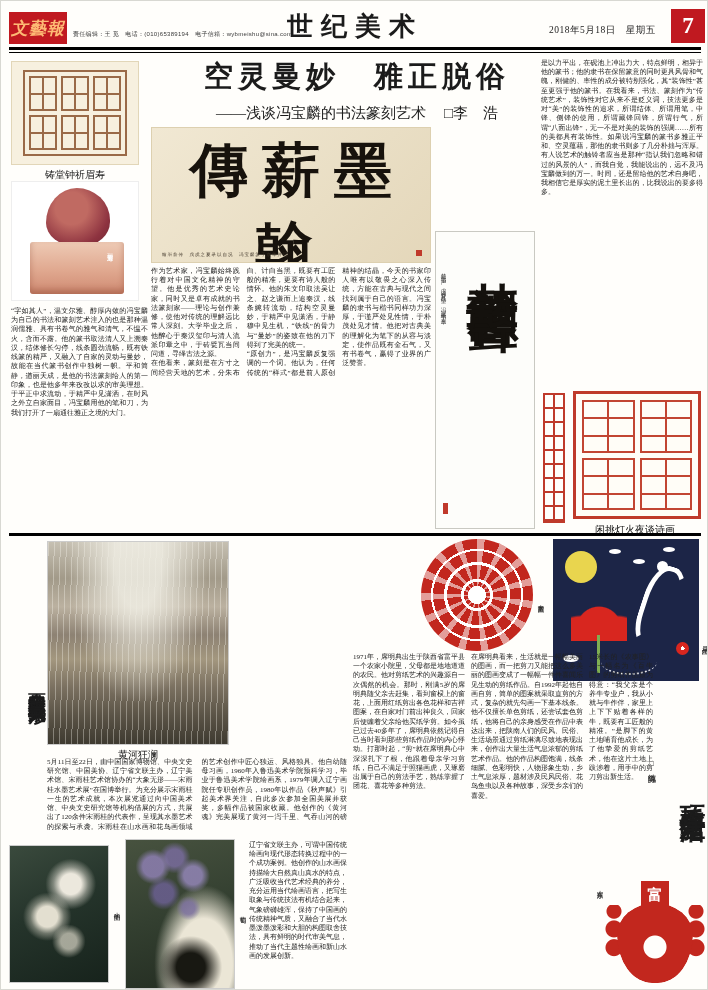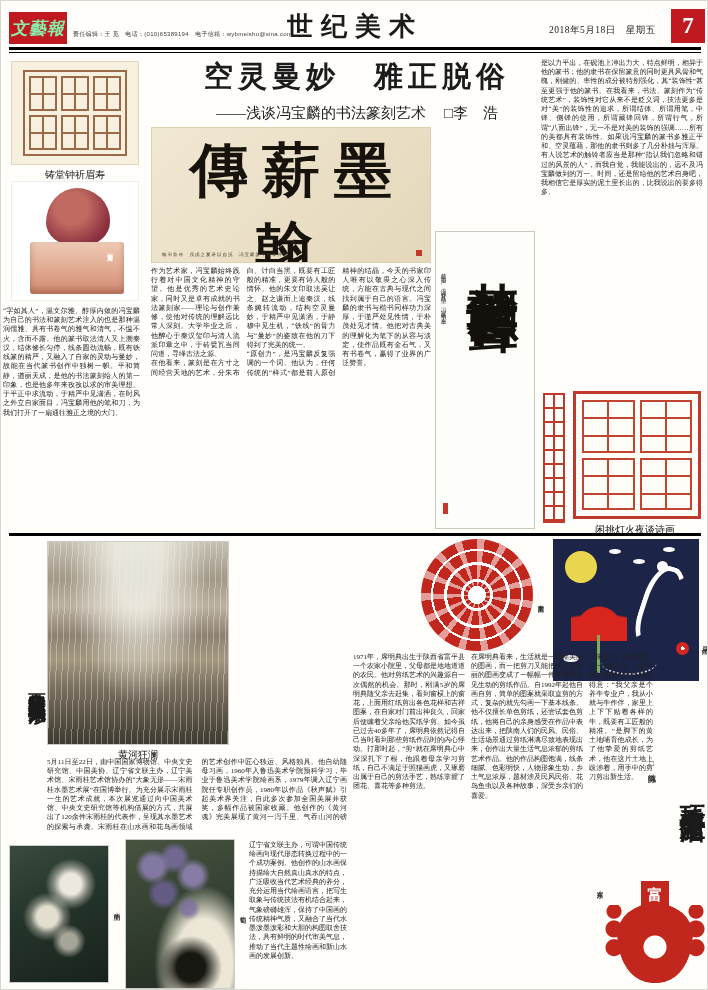--- a/index.html
+++ b/index.html
@@ -13,21 +13,21 @@
   .v { writing-mode:vertical-rl; }
   .body-text {
     font-size:7px; line-height:1.32; text-align:justify; color:#222;
     overflow:hidden; white-space:pre-line; font-family:"Liberation Serif", serif;
   }
   .caption { font-size:10px; color:#111; text-align:center; overflow:hidden; }
   .vcap { font-size:6.5px; color:#222; letter-spacing:1px; overflow:hidden; }
 
   
   .hdr-logo { left:8px; top:11px; width:58px; height:32px; background:#c01920;
-    color:#86efac; font-weight:bold; font-size:17px; letter-spacing:1px;
+    color:#fdba74; font-weight:bold; font-size:17px; letter-spacing:1px;
     display:flex; align-items:center; justify-content:center; font-style:italic; }
   .hdr-editor { left:72px; top:29px; font-size:6px; color:#3a3a3a; letter-spacing:.3px; font-family:"Liberation Sans",sans-serif; }
   .hdr-section { left:274px; top:8px; width:160px; text-align:center;
     font-size:26px; font-weight:bold; letter-spacing:8px; }
   .hdr-date { left:548px; top:23px; font-size:9.5px; letter-spacing:.5px; }
   .hdr-page { left:670px; top:8px; width:34px; height:34px; background:#c01920;
     color:#fff; font-size:23px; font-weight:bold; display:flex; align-items:center; justify-content:center; }
   .rule-thick { height:3px; background:#000; }
   .rule-thin { height:1px; background:#000; }
 
@@ -42,21 +42,21 @@
       linear-gradient(#9a6a48 0 0) 0 50%/100% 2px no-repeat; }
   .seal-cap { left:10px; top:167px; width:128px; }
   .stone-photo { left:10px; top:180px; width:128px; height:120px; background:#fff; border:1px solid #eee; }
   .stone-top { position:absolute; left:34px; top:6px; width:64px; height:58px;
     background:radial-gradient(circle at 40% 35%, #c06a62 0 30%, #8e3340 70%, #6e2530 100%);
     border-radius:48% 52% 42% 46% / 60% 55% 42% 40%; }
   .stone-base { position:absolute; left:18px; top:60px; width:94px; height:52px; border-radius:3px;
     background:linear-gradient(180deg,#eecab5 0%, #e0a88f 55%, #cf8a72 100%);
     box-shadow:inset 0 -4px 6px rgba(120,50,30,.35); }
   .stone-text { position:absolute; right:10px; top:6px; color:#fff; font-size:6px; letter-spacing:1px; }
-  .left-text { left:2px; top:306px; width:137px; height:224px; }
+  .left-text { left:10px; top:306px; width:137px; height:224px; }
 
   .m-title { left:150px; top:56px; width:412px; text-align:center;
     font-size:29px; font-weight:bold; letter-spacing:5px; }
   .m-sub { left:150px; top:103px; width:412px; text-align:center; font-size:15px; }
   .m-sub b { font-weight:normal; margin-left:18px; }
   .banner { left:150px; top:126px; width:280px; height:136px;
     background:linear-gradient(135deg,#f1e8d3 0%, #e9dec4 60%, #e4d7ba 100%);
     border:1px solid #ddd0b0; overflow:hidden; }
   .banner-chars { position:absolute; left:0; top:4px; width:100%; text-align:center;
     font-size:58px; font-weight:bold; color:#17120c; letter-spacing:14px; text-indent:14px; }

